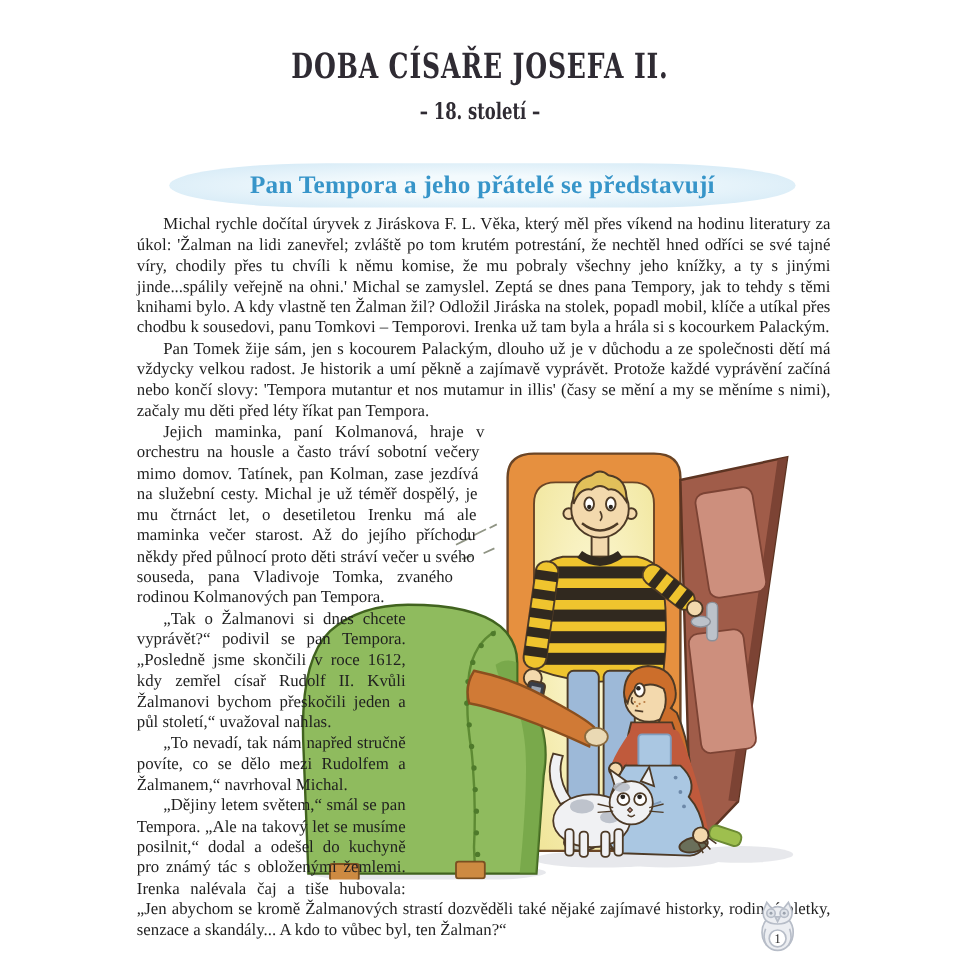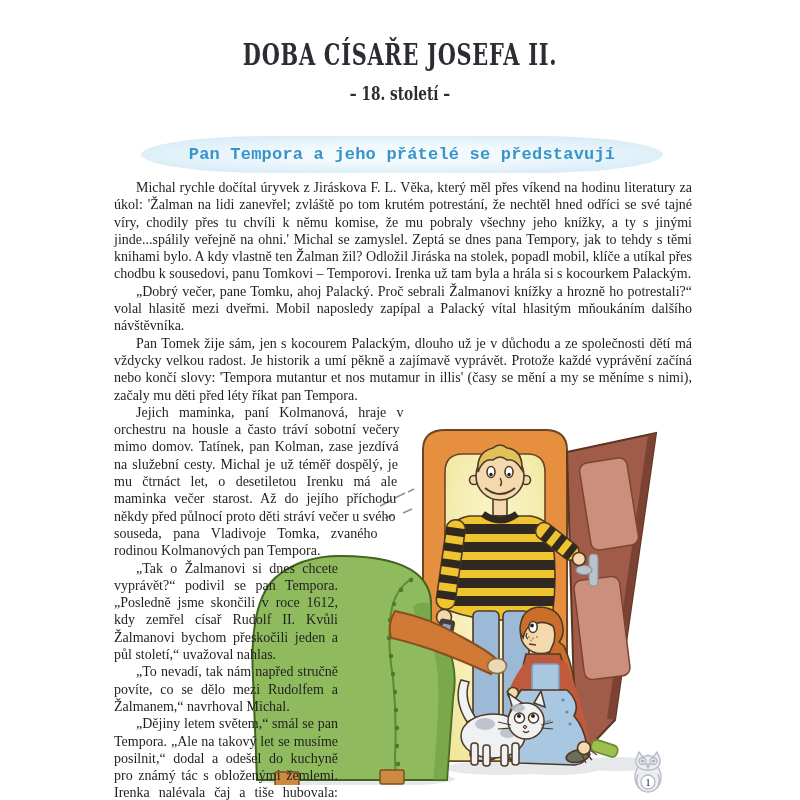--- a/index.html
+++ b/index.html
@@ -7,22 +7,22 @@
         font-family:"Liberation Serif",serif;color:#222222;}
   .chapter-header{position:absolute;top:38px;left:0;width:100%;text-align:center;color:#2f2b33;}
   .chapter-title{margin:0;font-family:"DejaVu Serif",serif;font-weight:bold;font-size:29px;
         letter-spacing:1px;transform:scaleX(.72);transform-origin:50% 50%;}
   .chapter-subtitle{margin-top:10px;font-family:"DejaVu Serif",serif;font-weight:bold;font-size:19px;
         transform:scaleX(.72);transform-origin:50% 50%;}
   .section-band{position:absolute;top:136px;left:141px;width:522px;height:37px;
         border-radius:50% / 100%;
         background:radial-gradient(ellipse at 50% 50%, #f3fafd 30%, #cfe7f5 100%);
         display:flex;align-items:center;justify-content:center;}
-  .section-heading{margin:0;font-family:Liberation Mono, monospace;font-weight:bold;
-        font-size:17px;color:#3795c9;letter-spacing:.2px;}
+  .section-heading{margin:0;font-family:Liberation Serif, serif;font-weight:bold;
+        font-size:21px;color:#3795c9;letter-spacing:.2px;}
   .text-block{position:absolute;left:114px;top:179px;width:578px;text-align:justify;
         font-size:14px;line-height:17.3px;color:#1f1f1f;}
   .text-block p{margin:0;text-indent:22px;}
   .q{}
   .illu{float:right;width:447px;height:381px;
         shape-outside:polygon(163px 24px,447px 24px,447px 381px,101px 381px,101px 164px,158px 134px);
         shape-margin:8px;}
   .illu svg{display:block;margin-top:24px;}
   .page-marker{position:absolute;left:627px;top:744px;width:44px;height:52px;}
 </style>
@@ -35,21 +35,20 @@
     <h1 class="chapter-title">DOBA CÍSAŘE JOSEFA II.</h1>
     <div class="chapter-subtitle">– 18. století –</div>
   </header>
 
   <div class="section-band">
     <h2 class="section-heading">Pan Tempora a jeho přátelé se představují</h2>
   </div>
 
   <main class="text-block">
     <p><span>Michal rychle dočítal úryvek z Jiráskova F. L. Věka, který měl přes víkend na hodinu literatury za úkol: </span><span class="q">'Žalman na lidi zanevřel; zvláště po tom krutém potrestání, že nechtěl hned odříci se své tajné víry, chodily přes tu chvíli k němu komise, že mu pobraly všechny jeho knížky, a ty s jinými jinde...spálily veřejně na ohni.'</span><span> Michal se zamyslel. Zeptá se dnes pana Tempory, jak to tehdy s těmi knihami bylo. A kdy vlastně ten Žalman žil? Odložil Jiráska na stolek, popadl mobil, klíče a utíkal přes chodbu k sousedovi, panu Tomkovi – Temporovi. Irenka už tam byla a hrála si s kocourkem Palackým.</span></p>
-    <p>„Dobrý večer, pane Tomku, ahoj Palacký. Proč sebrali Žalmanovi knížky a hrozně ho potrestali?“ volal hlasitě mezi dveřmi. Mobil naposledy zapípal a Palacký vítal hlasitým mňoukáním dalšího návštěvníka.</p>
     <p>Pan Tomek žije sám, jen s kocourem Palackým, dlouho už je v důchodu a ze společnosti dětí má vždycky velkou radost. Je historik a umí pěkně a zajímavě vyprávět. Protože každé vyprávění začíná nebo končí slovy: 'Tempora mutantur et nos mutamur in illis' (časy se mění a my se měníme s nimi), začaly mu děti před léty říkat pan Tempora.</p>
     <p><span class="illu">
           <svg width="447" height="357" viewBox="0 0 447 357" xmlns="http://www.w3.org/2000/svg">
         <defs>
           <radialGradient id="glow" cx="50%" cy="42%" r="70%">
             <stop offset="0%" stop-color="#fdf9da"></stop>
             <stop offset="100%" stop-color="#f1e69c"></stop>
           </radialGradient>
           <clipPath id="torsoClip">
                 <path d="M202,182 Q198,150 202,112 Q203,92 224,88 L286,88 Q307,92 308,112 Q312,150 308,182 Q280,192 255,192 Q230,192 202,182 Z"></path>

